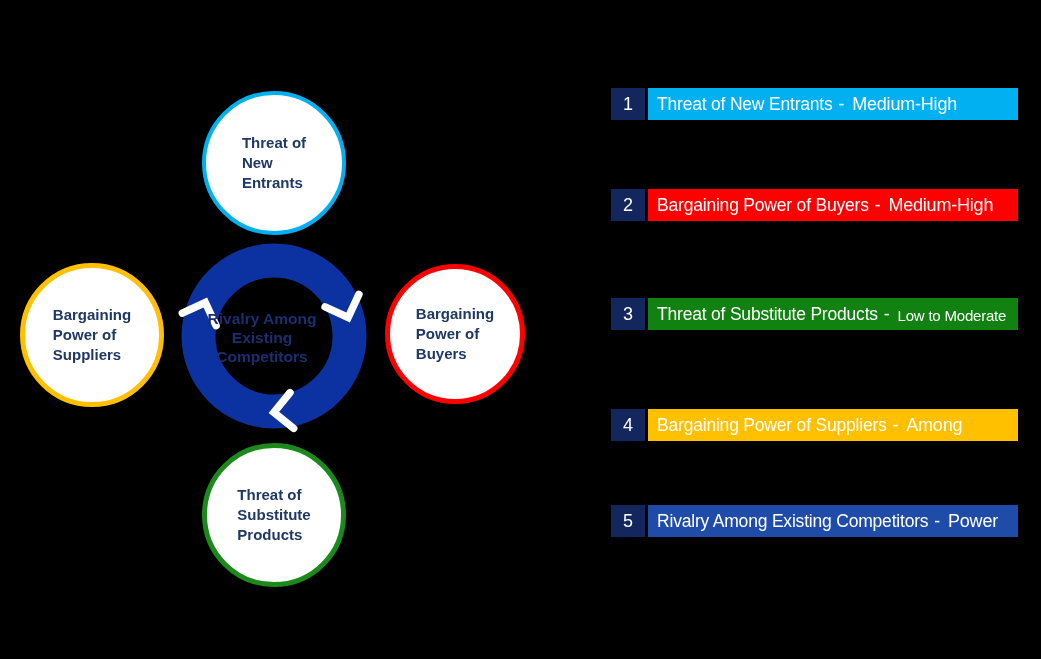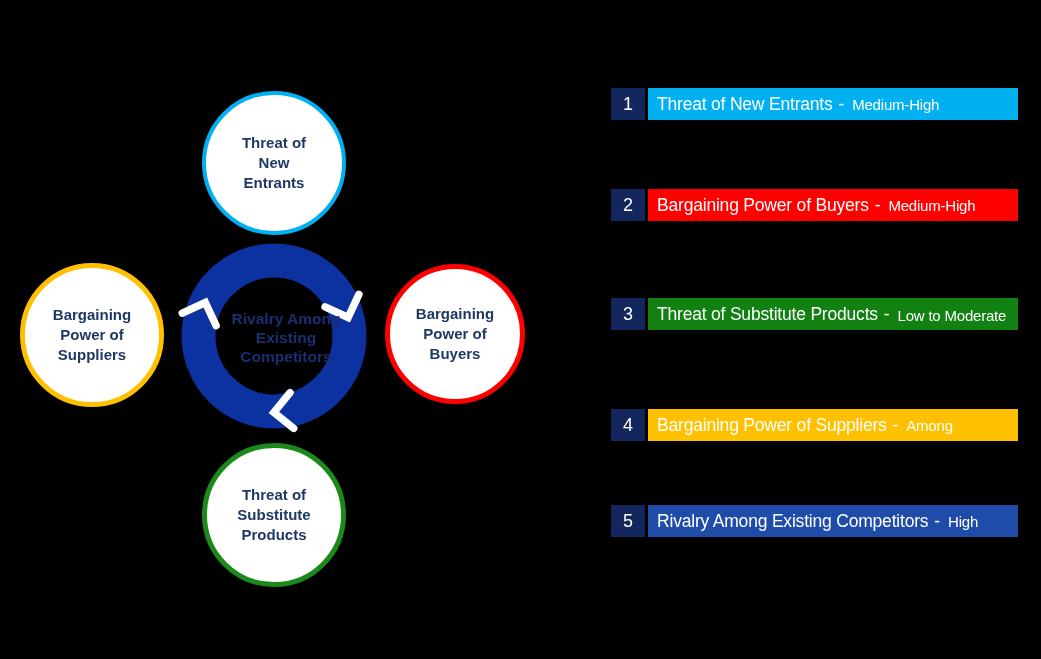--- a/index.html
+++ b/index.html
@@ -4,55 +4,55 @@
 <style>
   html,body{margin:0;padding:0;background:#000;}
   #stage{
     position:relative;width:1041px;height:659px;background:#000;overflow:hidden;
     font-family:"Liberation Sans", sans-serif;
   }
   
   .force-circle{
     position:absolute;box-sizing:border-box;border-radius:50%;
     background:#fff;display:flex;align-items:center;justify-content:center;
-    text-align:center;
+    text-align:left;
   }
   .force-circle .lbl{
     white-space:pre-line;font-weight:bold;font-size:15px;line-height:1.32;
     color:#1F3864;
   }
   #circle-top   {left:202px;top:91px;width:144px;height:144px;border:4px solid;}
   #circle-left  {left:20px;top:263px;width:144px;height:144px;border:5px solid;}
   #circle-right {left:385px;top:264px;width:140px;height:140px;border:5px solid;}
   #circle-bottom{left:202px;top:443px;width:144px;height:144px;border:5px solid;}
   
   #donut{position:absolute;left:174px;top:236px;width:200px;height:200px;}
   #center-label{
-    position:absolute;left:216px;top:309px;width:140px;text-align:center;
+    position:absolute;left:192px;top:309px;width:140px;text-align:center;
     white-space:pre-line;font-weight:bold;font-size:15.5px;line-height:19px;
   }
   
   #legend{position:absolute;left:611px;top:88px;width:407px;height:455px;}
   .legend-row{position:absolute;left:0;width:100%;height:32px;display:flex;}
   .legend-row:nth-of-type(1){top:0;}
   .legend-row:nth-of-type(2){top:101px;}
   .legend-row:nth-of-type(3){top:210px;}
   .legend-row:nth-of-type(4){top:321px;}
   .legend-row:nth-of-type(5){top:417px;}
   .legend-row .num{
     width:34px;height:32px;display:flex;align-items:center;justify-content:center;
     color:#fff;font-size:18px;margin-right:3px;flex:0 0 auto;
   }
   .legend-row .bar{
     flex:1;height:32px;display:flex;align-items:center;
     padding-left:9px;color:#fff;letter-spacing:-0.2px;
   }
   .legend-row .name{font-size:17.5px;}
   .legend-row .sep{font-size:17.5px;margin:0 8px 0 6px;}
-  .legend-row .level{font-size:15px;}
+  .legend-row .level{font-size:18px;}
   .legend-row .level.small{font-size:15px;padding-top:2px;}
 </style>
 </head>
 <body>
 
 <div id="stage" style="background: rgb(0, 0, 0);">
 
   <div class="force-circle" id="circle-top" style="border-color: rgb(0, 176, 240);">
     <div class="lbl">Threat of
 New
@@ -123,18 +123,18 @@
       <span class="sep">-</span>
       <span class="level">Among</span>
     </div>
   </div>
 
   <div class="legend-row">
     <div class="num" style="background: rgb(20, 38, 94);">5</div>
     <div class="bar" style="background: rgb(30, 76, 168);">
       <span class="name">Rivalry Among Existing Competitors</span>
       <span class="sep">-</span>
-      <span class="level">High</span>
+      <span class="level">Power</span>
     </div>
   </div>
 </div>
 
 </div>
 
 </body></html>

